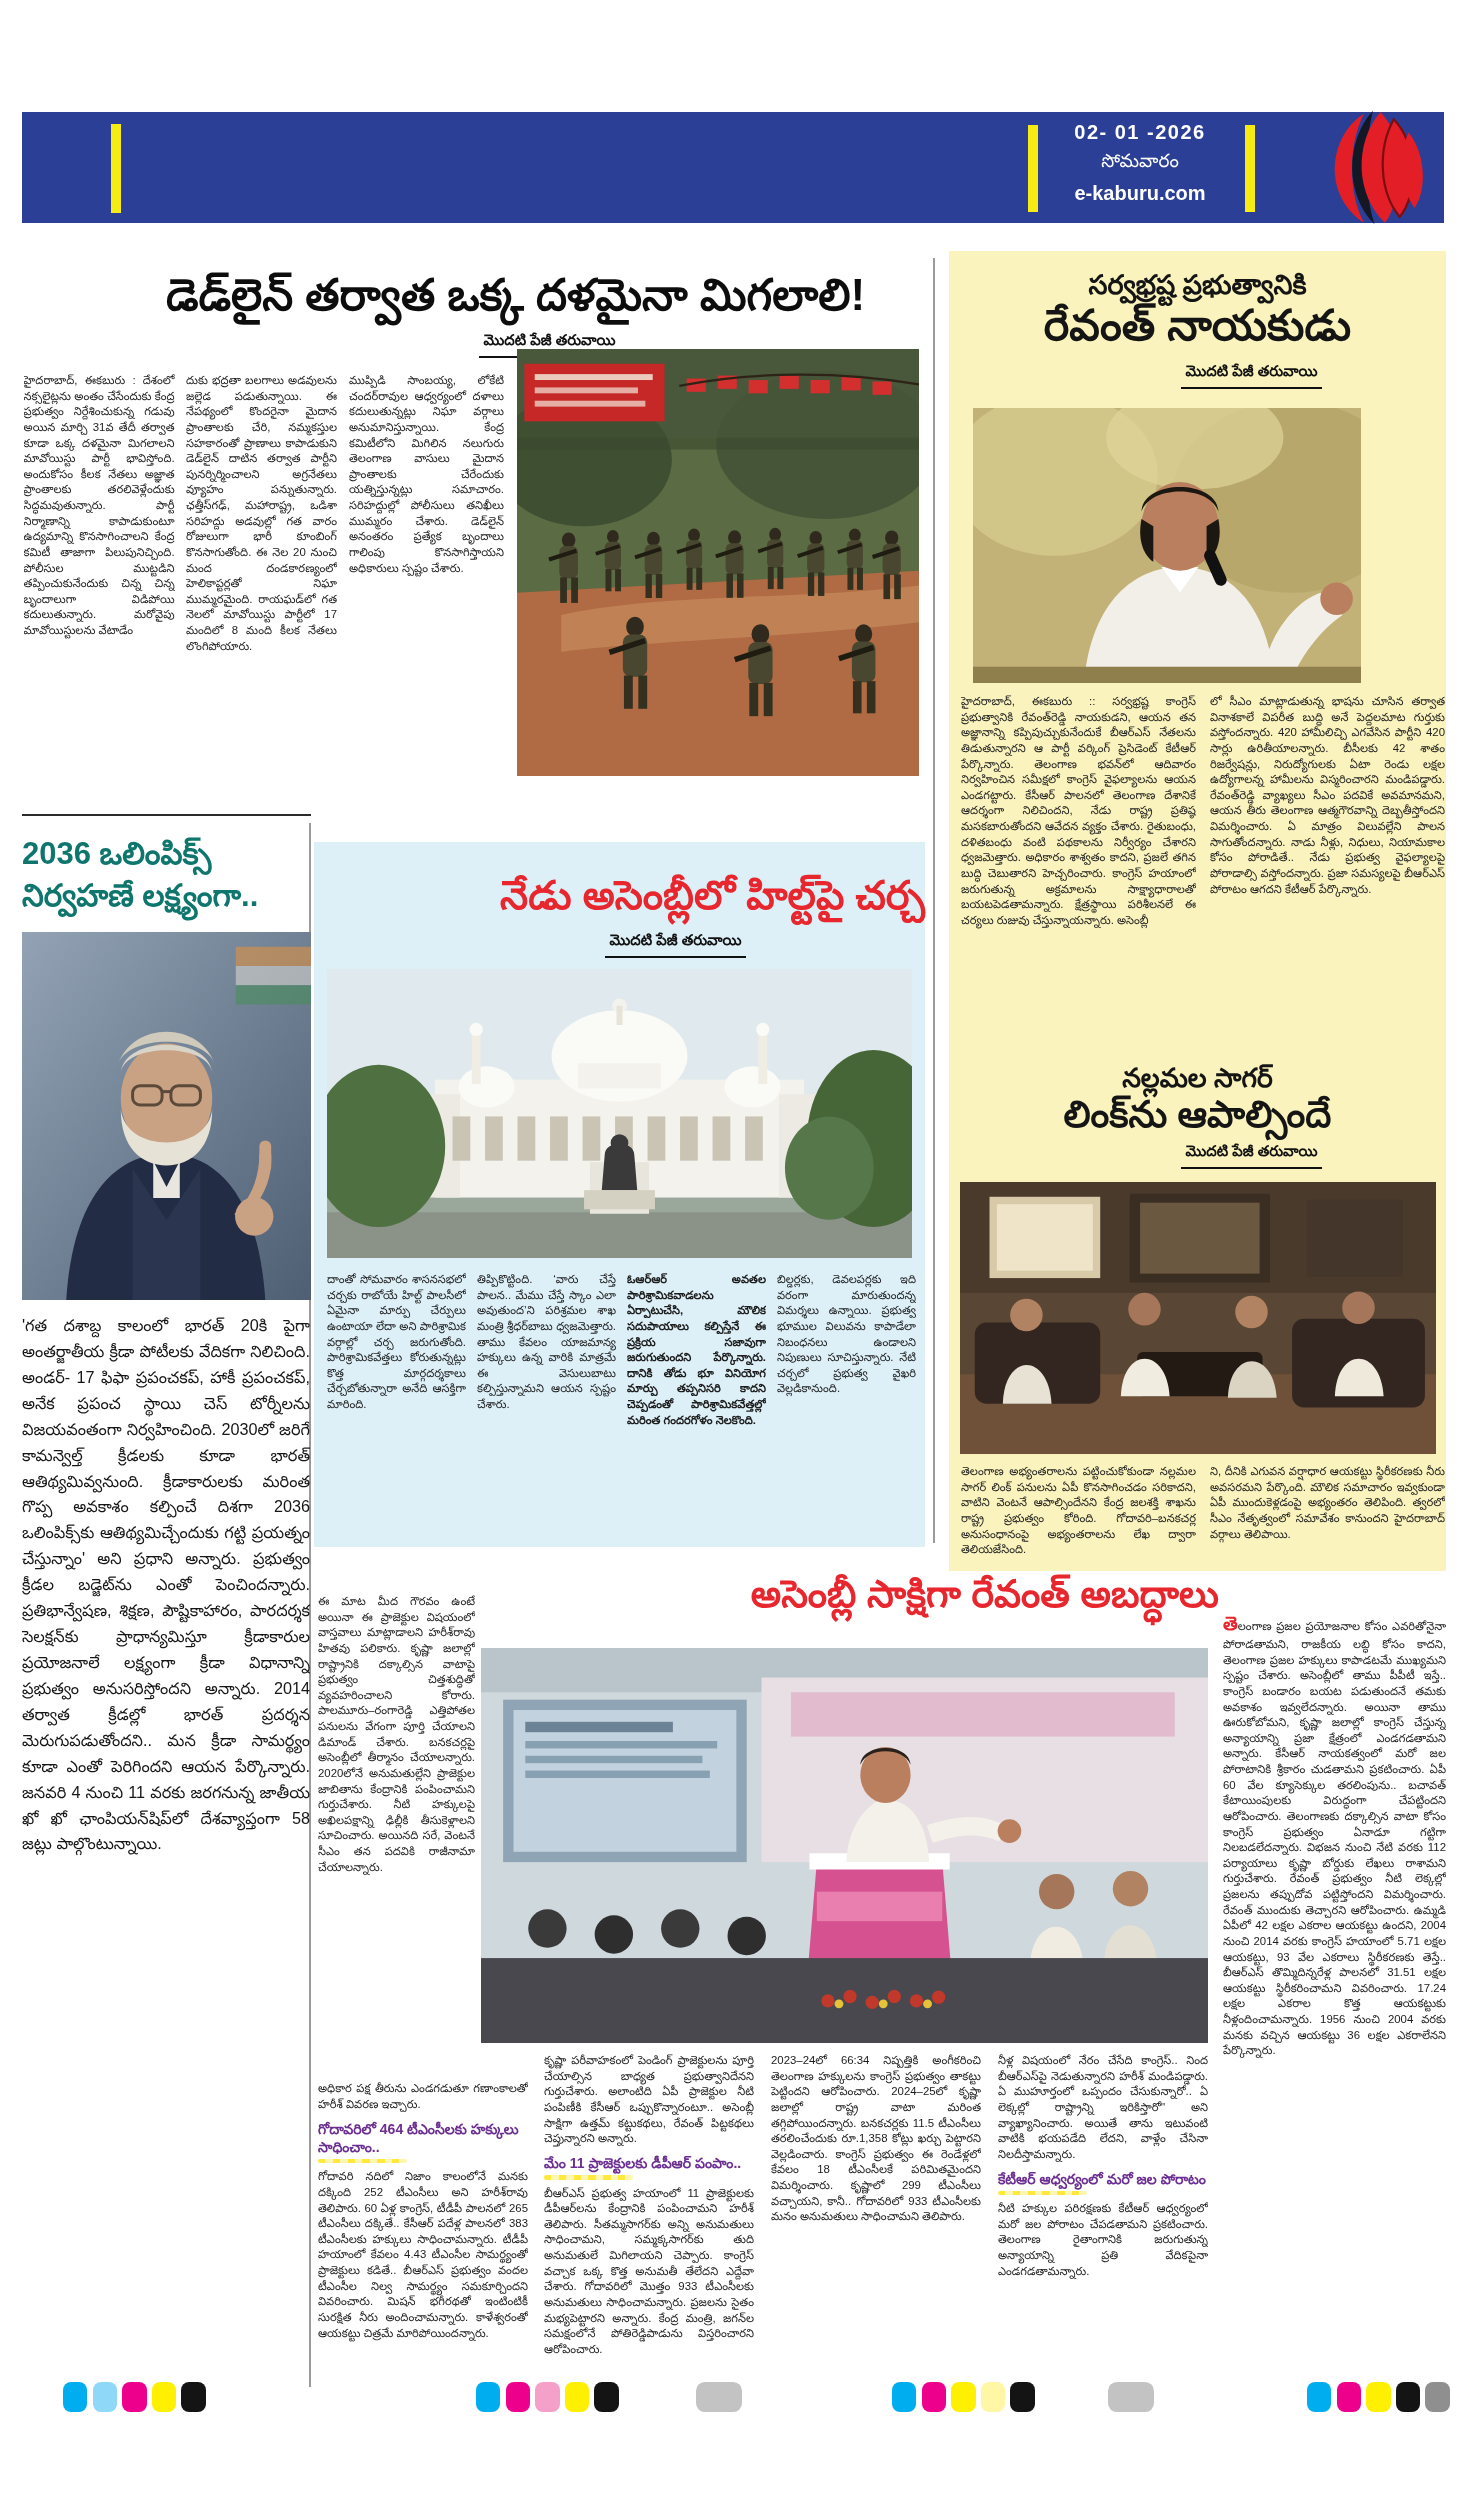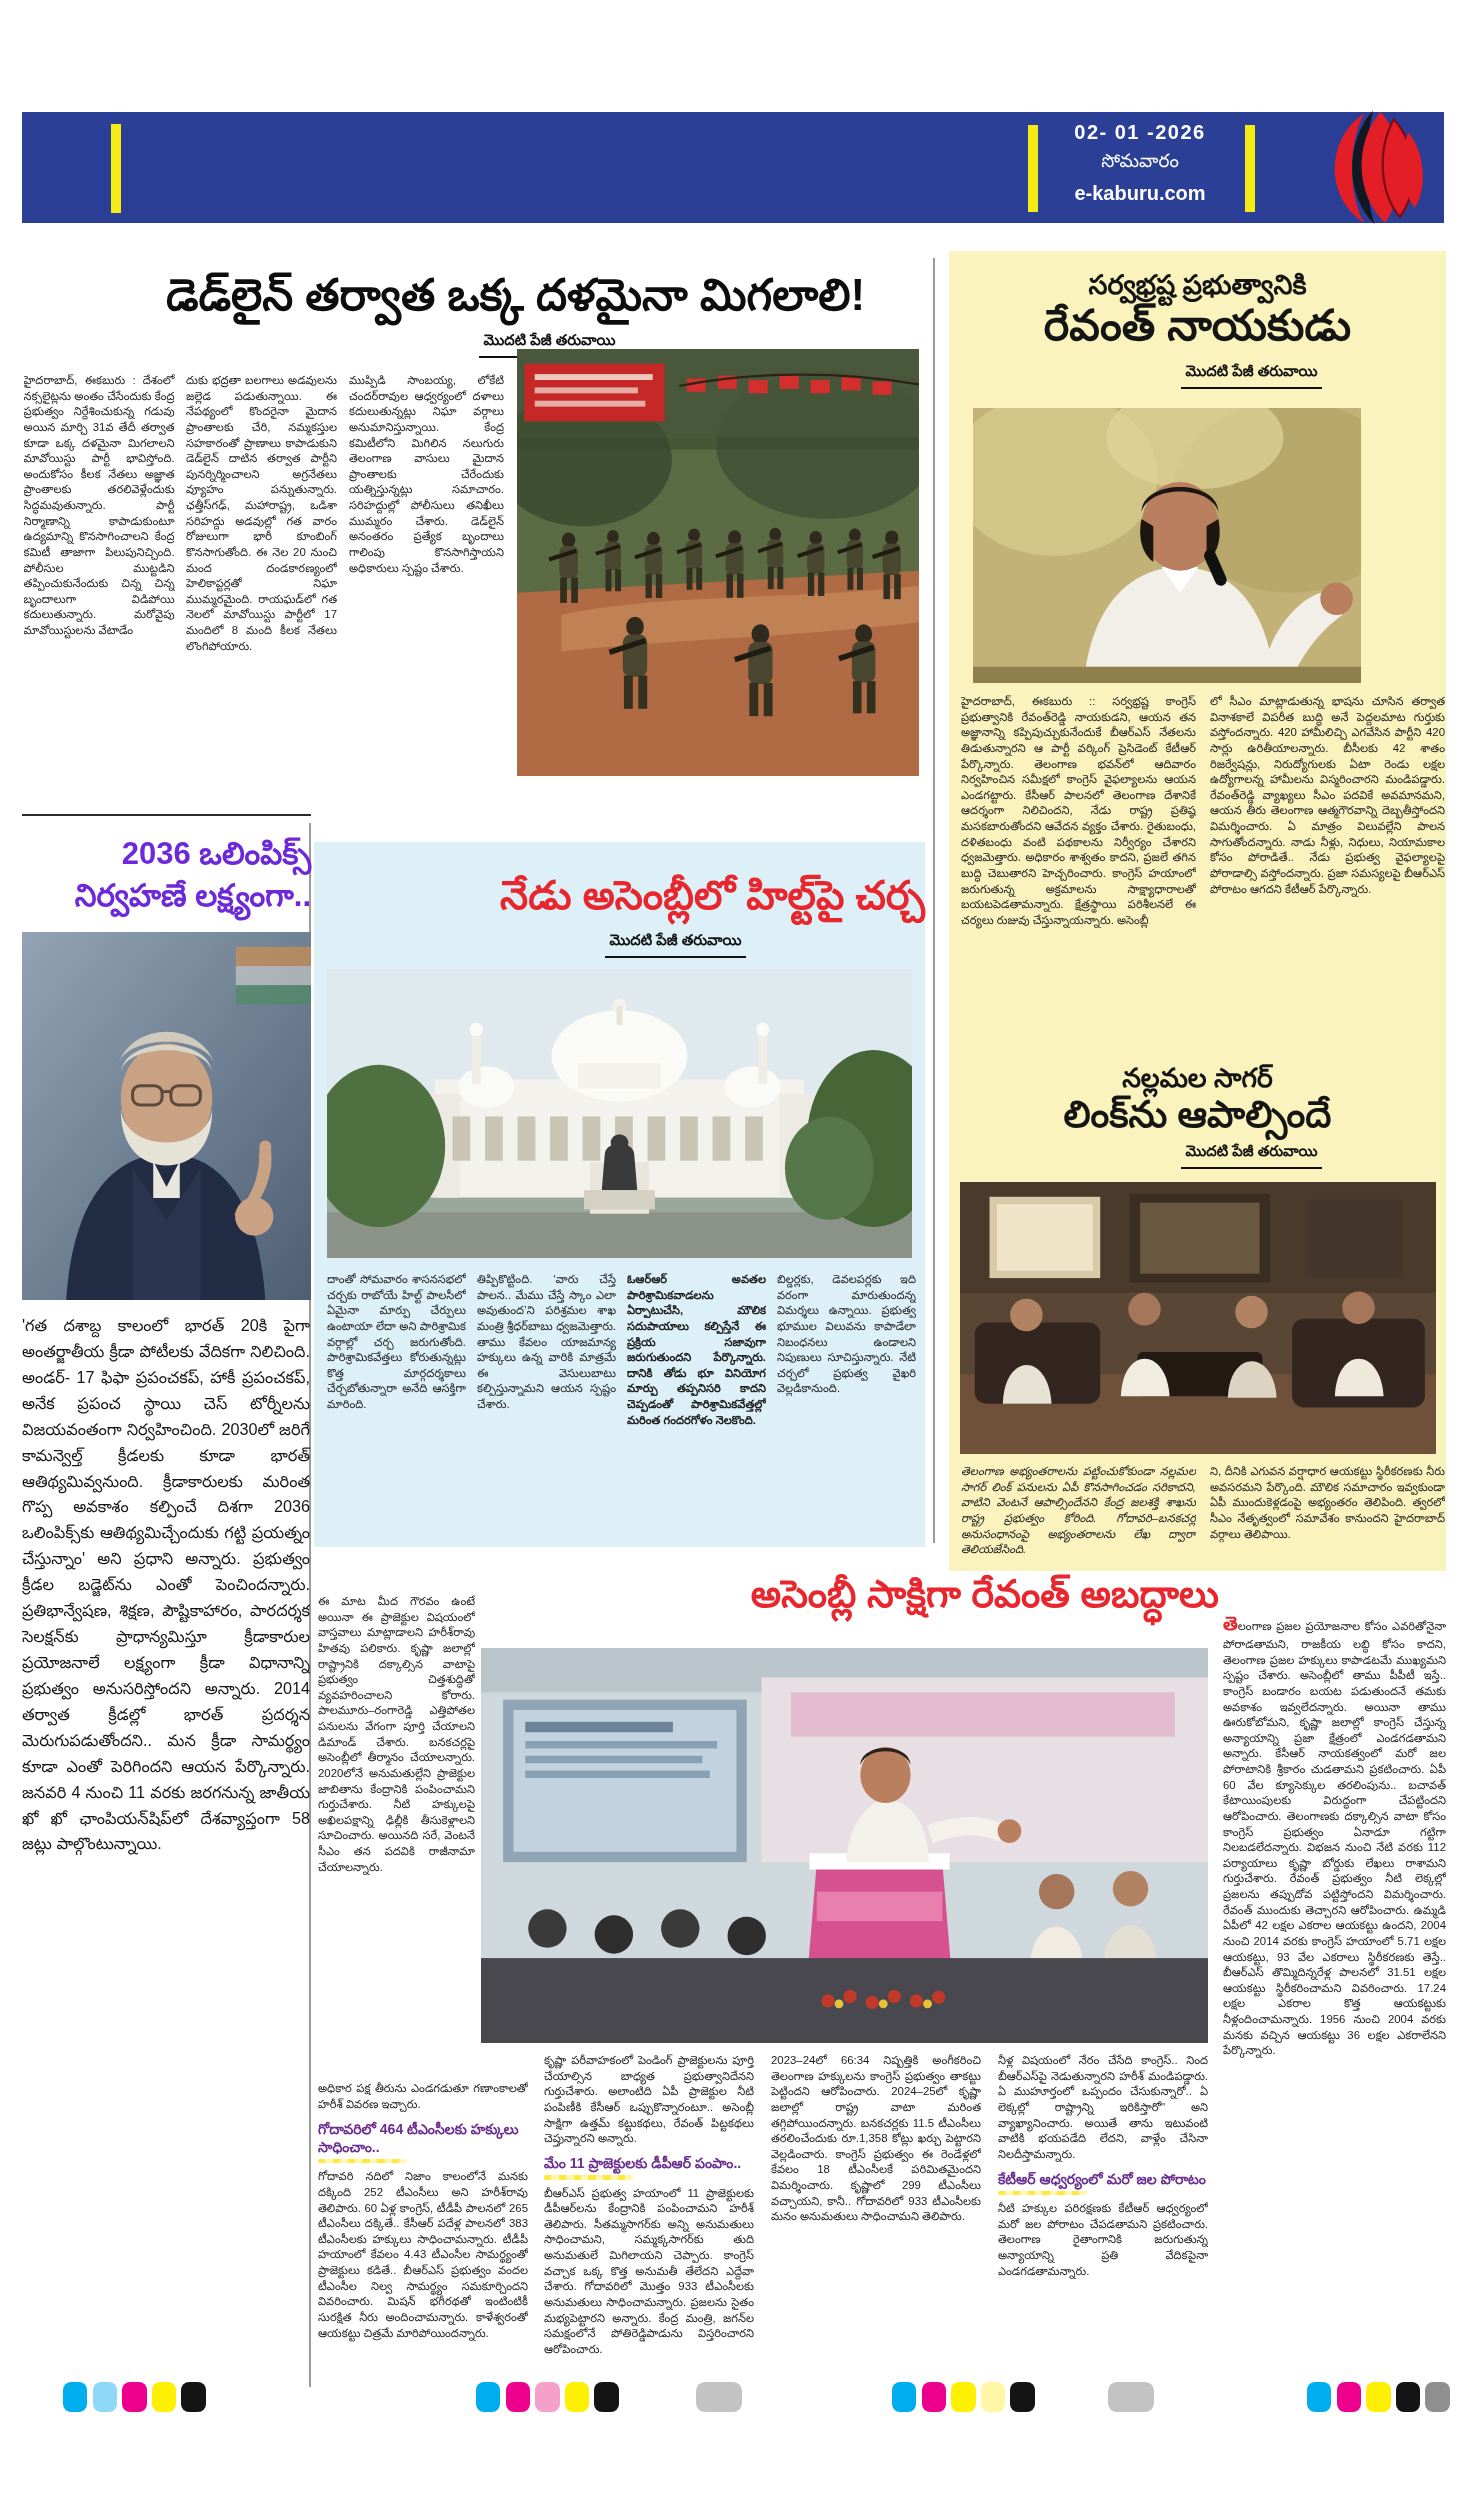--- a/index.html
+++ b/index.html
@@ -14,22 +14,22 @@
             font-size:52px;font-weight:bold;color:#ffffff;letter-spacing:1.5px;}
   .dateblock{position:absolute;left:1040px;top:120px;width:198px;text-align:center;color:#ffffff;}
   .dateblock .d1{font-size:20px;font-weight:bold;letter-spacing:1.5px;}
   .dateblock .d2{font-size:18.5px;margin-top:5.9px;}
   .dateblock .d3{font-size:20px;font-weight:bold;margin-top:5.9px;}
   
   .h-main{position:absolute;left:111px;top:272px;width:809px;text-align:center;
           font-size:44px;font-weight:bold;color:#0d0d0d;line-height:1.05;}
   .cont-tag{position:absolute;text-align:right;font-size:14.8px;font-weight:bold;color:#111;}
   .cont-tag span{display:inline-block;border-bottom:2.2px solid #111;padding:0 4.4px 4.4px;}
-  .h-navy{position:absolute;left:22px;top:833px;width:289px;text-align:right;
-          font-size:31px;font-weight:bold;color:#6d28d9;line-height:1.35;}
+  .h-navy{position:absolute;left:22px;top:833px;width:289px;text-align:left;
+          font-size:31px;font-weight:bold;color:#0f766e;line-height:1.35;}
   .h-ktr1{position:absolute;left:949px;top:270px;width:497px;text-align:center;
           font-size:27px;font-weight:bold;color:#151515;}
   .h-ktr2{position:absolute;left:949px;top:301px;width:497px;text-align:center;
           font-size:43px;font-weight:bold;color:#151515;}
   .h-nal1{position:absolute;left:949px;top:1063px;width:497px;text-align:center;
           font-size:26.6px;font-weight:bold;color:#151515;}
   .h-nal2{position:absolute;left:949px;top:1094px;width:497px;text-align:center;
           font-size:37px;font-weight:bold;color:#151515;}
   .h-red-hilt{position:absolute;left:314px;top:873px;width:611px;text-align:right;
           font-size:40px;font-weight:bold;color:#e8262d;}
@@ -224,21 +224,21 @@
           <path d="M58 300 C60 230 120 230 124 300 Z" fill="#e8e2d4"></path>
         <circle cx="250" cy="172" r="22" fill="#a5765a"></circle>
           <path d="M218 290 C220 222 280 222 284 290 Z" fill="#f1ece0"></path>
         <circle cx="395" cy="176" r="22" fill="#b28363"></circle>
           <path d="M363 292 C365 226 425 226 429 292 Z" fill="#dcd4c2"></path>
         <circle cx="540" cy="170" r="22" fill="#a5765a"></circle>
           <path d="M508 290 C510 222 570 222 574 290 Z" fill="#efe9dc"></path>
       </g>
     </svg>
   </div>
-  <div class="col" style="left:961px;top:1464px;width:235px;height:102px;font-style:italic;">తెలంగాణ అభ్యంతరాలను పట్టించుకోకుండా నల్లమల సాగర్ లింక్ పనులను ఏపీ కొనసాగించడం సరికాదని, వాటిని వెంటనే ఆపాల్సిందేనని కేంద్ర జలశక్తి శాఖను రాష్ట్ర ప్రభుత్వం కోరింది. గోదావరి–బనకచర్ల అనుసంధానంపై అభ్యంతరాలను లేఖ ద్వారా తెలియజేసింది.</div>
+  <div class="col" style="left:961px;top:1464px;width:235px;height:102px;">తెలంగాణ అభ్యంతరాలను పట్టించుకోకుండా నల్లమల సాగర్ లింక్ పనులను ఏపీ కొనసాగించడం సరికాదని, వాటిని వెంటనే ఆపాల్సిందేనని కేంద్ర జలశక్తి శాఖను రాష్ట్ర ప్రభుత్వం కోరింది. గోదావరి–బనకచర్ల అనుసంధానంపై అభ్యంతరాలను లేఖ ద్వారా తెలియజేసింది.</div>
   <div class="col" style="left:1210px;top:1464px;width:235px;height:102px;">ని, దీనికి ఎగువన వర్షాధార ఆయకట్టు స్థిరీకరణకు నీరు అవసరమని పేర్కొంది. మౌలిక సమాచారం ఇవ్వకుండా ఏపీ ముందుకెళ్లడంపై అభ్యంతరం తెలిపింది. త్వరలో సీఎం నేతృత్వంలో సమావేశం కానుందని హైదరాబాద్ వర్గాలు తెలిపాయి.</div>
 
   <div class="bluebox"></div>
   <div class="h-red-hilt">నేడు అసెంబ్లీలో హిల్ట్‌పై చర్చ</div>
   <div class="cont-tag" style="left:495px;top:932px;width:251px;">
     <span>మొదటి పేజీ తరువాయి</span>
   </div>
   <div class="photo" style="left:327px;top:969px;width:585px;height:289px;">
     <svg viewBox="0 0 792 392" preserveAspectRatio="none">
       <rect width="792" height="392" fill="#dfe9ee"></rect>

